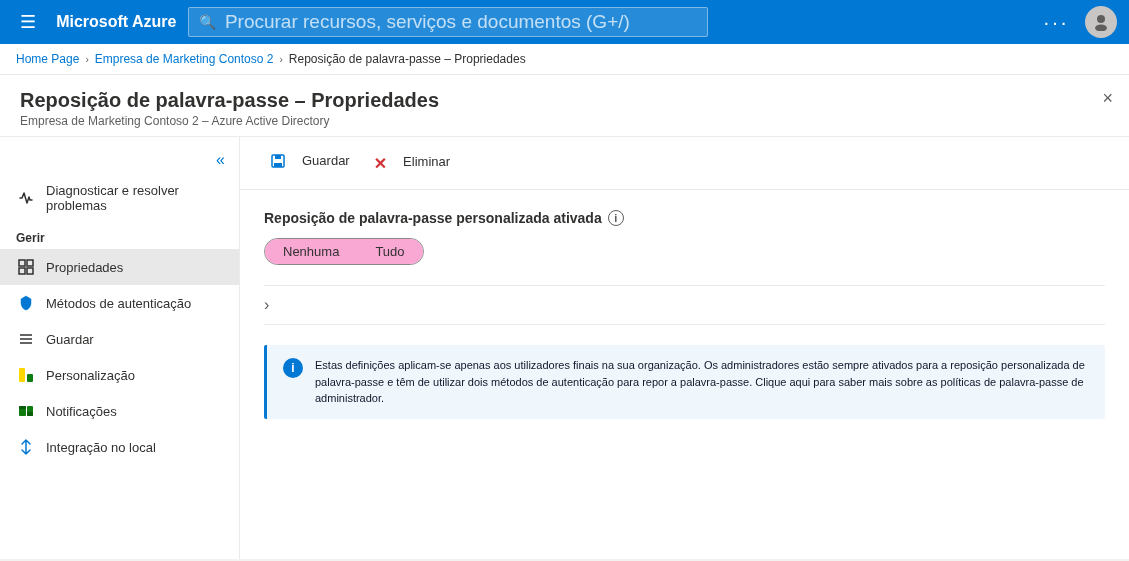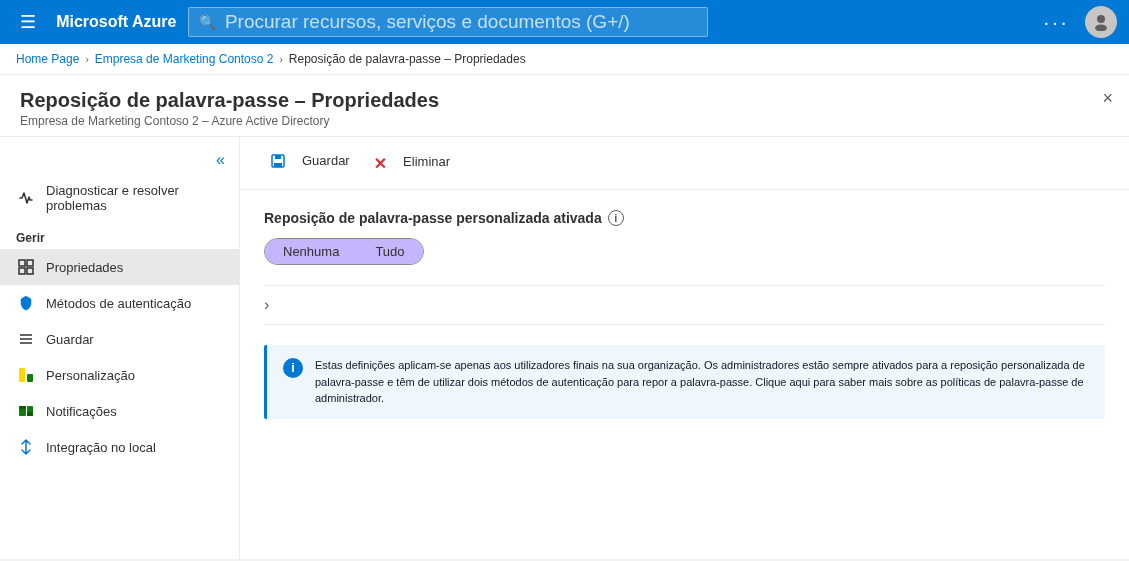--- a/index.html
+++ b/index.html
@@ -237,21 +237,21 @@
       border: 1px solid #8a8886;
       border-radius: 20px;
       overflow: hidden;
       width: fit-content;
       margin-bottom: 20px;
     }
     .radio-option {
       padding: 5px 18px;
       font-size: 13px;
       cursor: pointer;
-      background: #c4b5fd;
+      background: #f9a8d4;
       color: #323130;
       border: none;
       outline: none;
     }
     .radio-option.selected {
       background: #6b2f8e;
       color: white;
       border-radius: 20px;
     }
 

